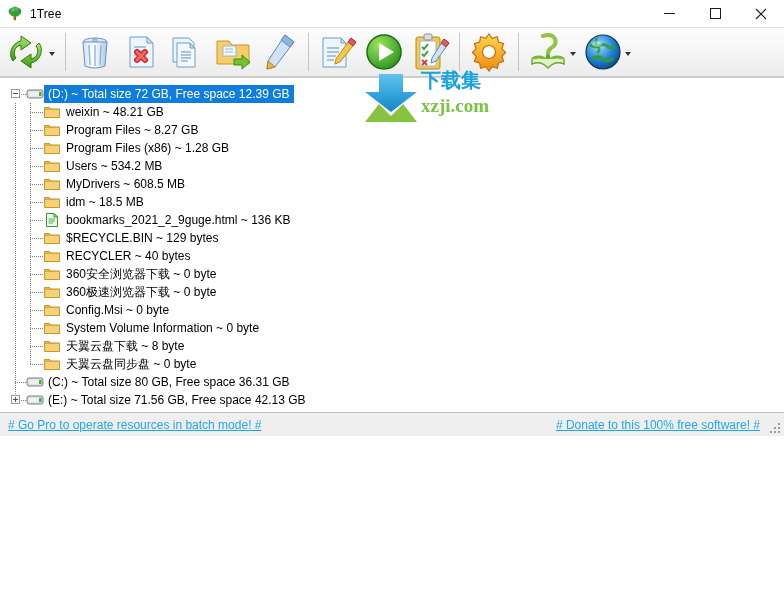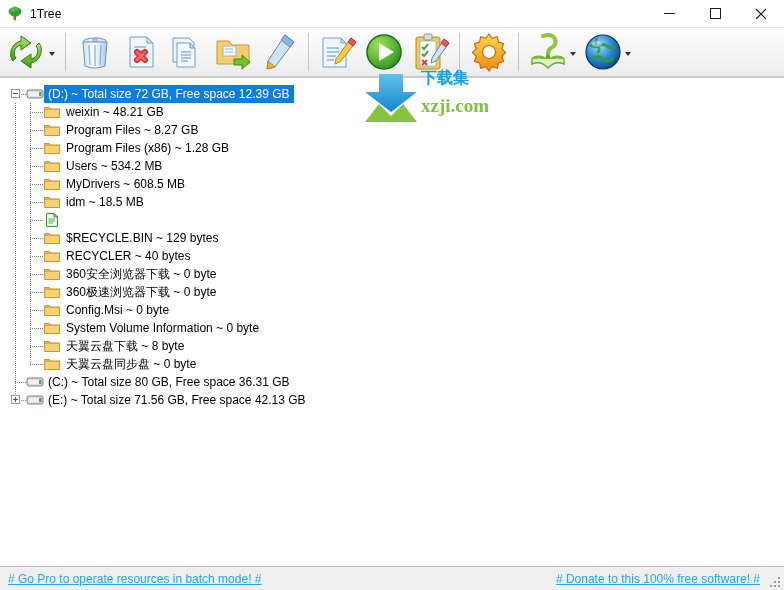--- a/index.html
+++ b/index.html
@@ -3,21 +3,21 @@
 <meta charset="utf-8">
 <style>
   html, body {
     margin: 0; padding: 0;
     width: 784px; height: 590px;
     overflow: hidden;
     background: #ffffff;
     font-family: "Liberation Sans", "DejaVu Sans", sans-serif;
   }
   #app {
-    width: 784px; height: 590px;
+    width: 784px; height: 436px;
     position: relative;
     display: flex;
     flex-direction: column;
     background: #ffffff;
   }
 
   
   .titlebar {
     height: 27px;
     background: #ffffff;
@@ -108,21 +108,21 @@
     left: 363px;
     top: 72px;
     width: 150px;
     height: 52px;
     pointer-events: none;
     z-index: 40;
   }
   .wm-text-cn {
     position: absolute;
     left: 58px; top: -2px;
-    font-size: 16px;
+    font-size: 20px;
     font-weight: bold;
     color: #19a2e0;
     font-family: "DejaVu Sans", sans-serif;
     letter-spacing: 0px;
     line-height: 1;
   }
   .wm-text-en {
     position: absolute;
     left: 58px; top: 24px;
     font-size: 19px;
@@ -591,20 +591,21 @@
             <div class="guide" style="left: 30px;"></div>
             <div class="guide-h" style="left: 30px; top: 9px; width: 14px;"></div>
             <div class="icon-slot" style="left: 44px;">
               <svg width="16" height="16" viewBox="0 0 16 16">
     <path d="M2.5 1.5 H10 L13.5 5 V14.5 H2.5 Z" fill="#eafae8" stroke="#3f8f3a" stroke-width="1"></path>
     <path d="M10 1.5 L10 5 L13.5 5 Z" fill="#bde5ba" stroke="#3f8f3a" stroke-width="1"></path>
     <path d="M4.5 7 H11 M4.5 9 H11 M4.5 11 H9" stroke="#58ab52" stroke-width="1"></path>
   </svg>
             </div>
           </div>
+          <span class="label">bookmarks_2021_2_9guge.html ~ 136 KB</span>
         </div>
         <div class="row">
           <div class="indent-guides" style="width: 62px;">
             <div class="guide" style="left: 15px;"></div>
             <div class="guide" style="left: 30px;"></div>
             <div class="guide-h" style="left: 30px; top: 9px; width: 14px;"></div>
             <div class="icon-slot" style="left: 44px;">
               <svg width="16" height="16" viewBox="0 0 16 16">
     <path d="M0.5 3.5 H5.5 L7 5.2 H15.5 V13.5 H0.5 Z" fill="#f2c45c" stroke="#c8982a" stroke-width="1"></path>
     <path d="M0.5 5.2 H15.5 V13.5 H0.5 Z" fill="#f7d177" stroke="#c8982a" stroke-width="1"></path>

